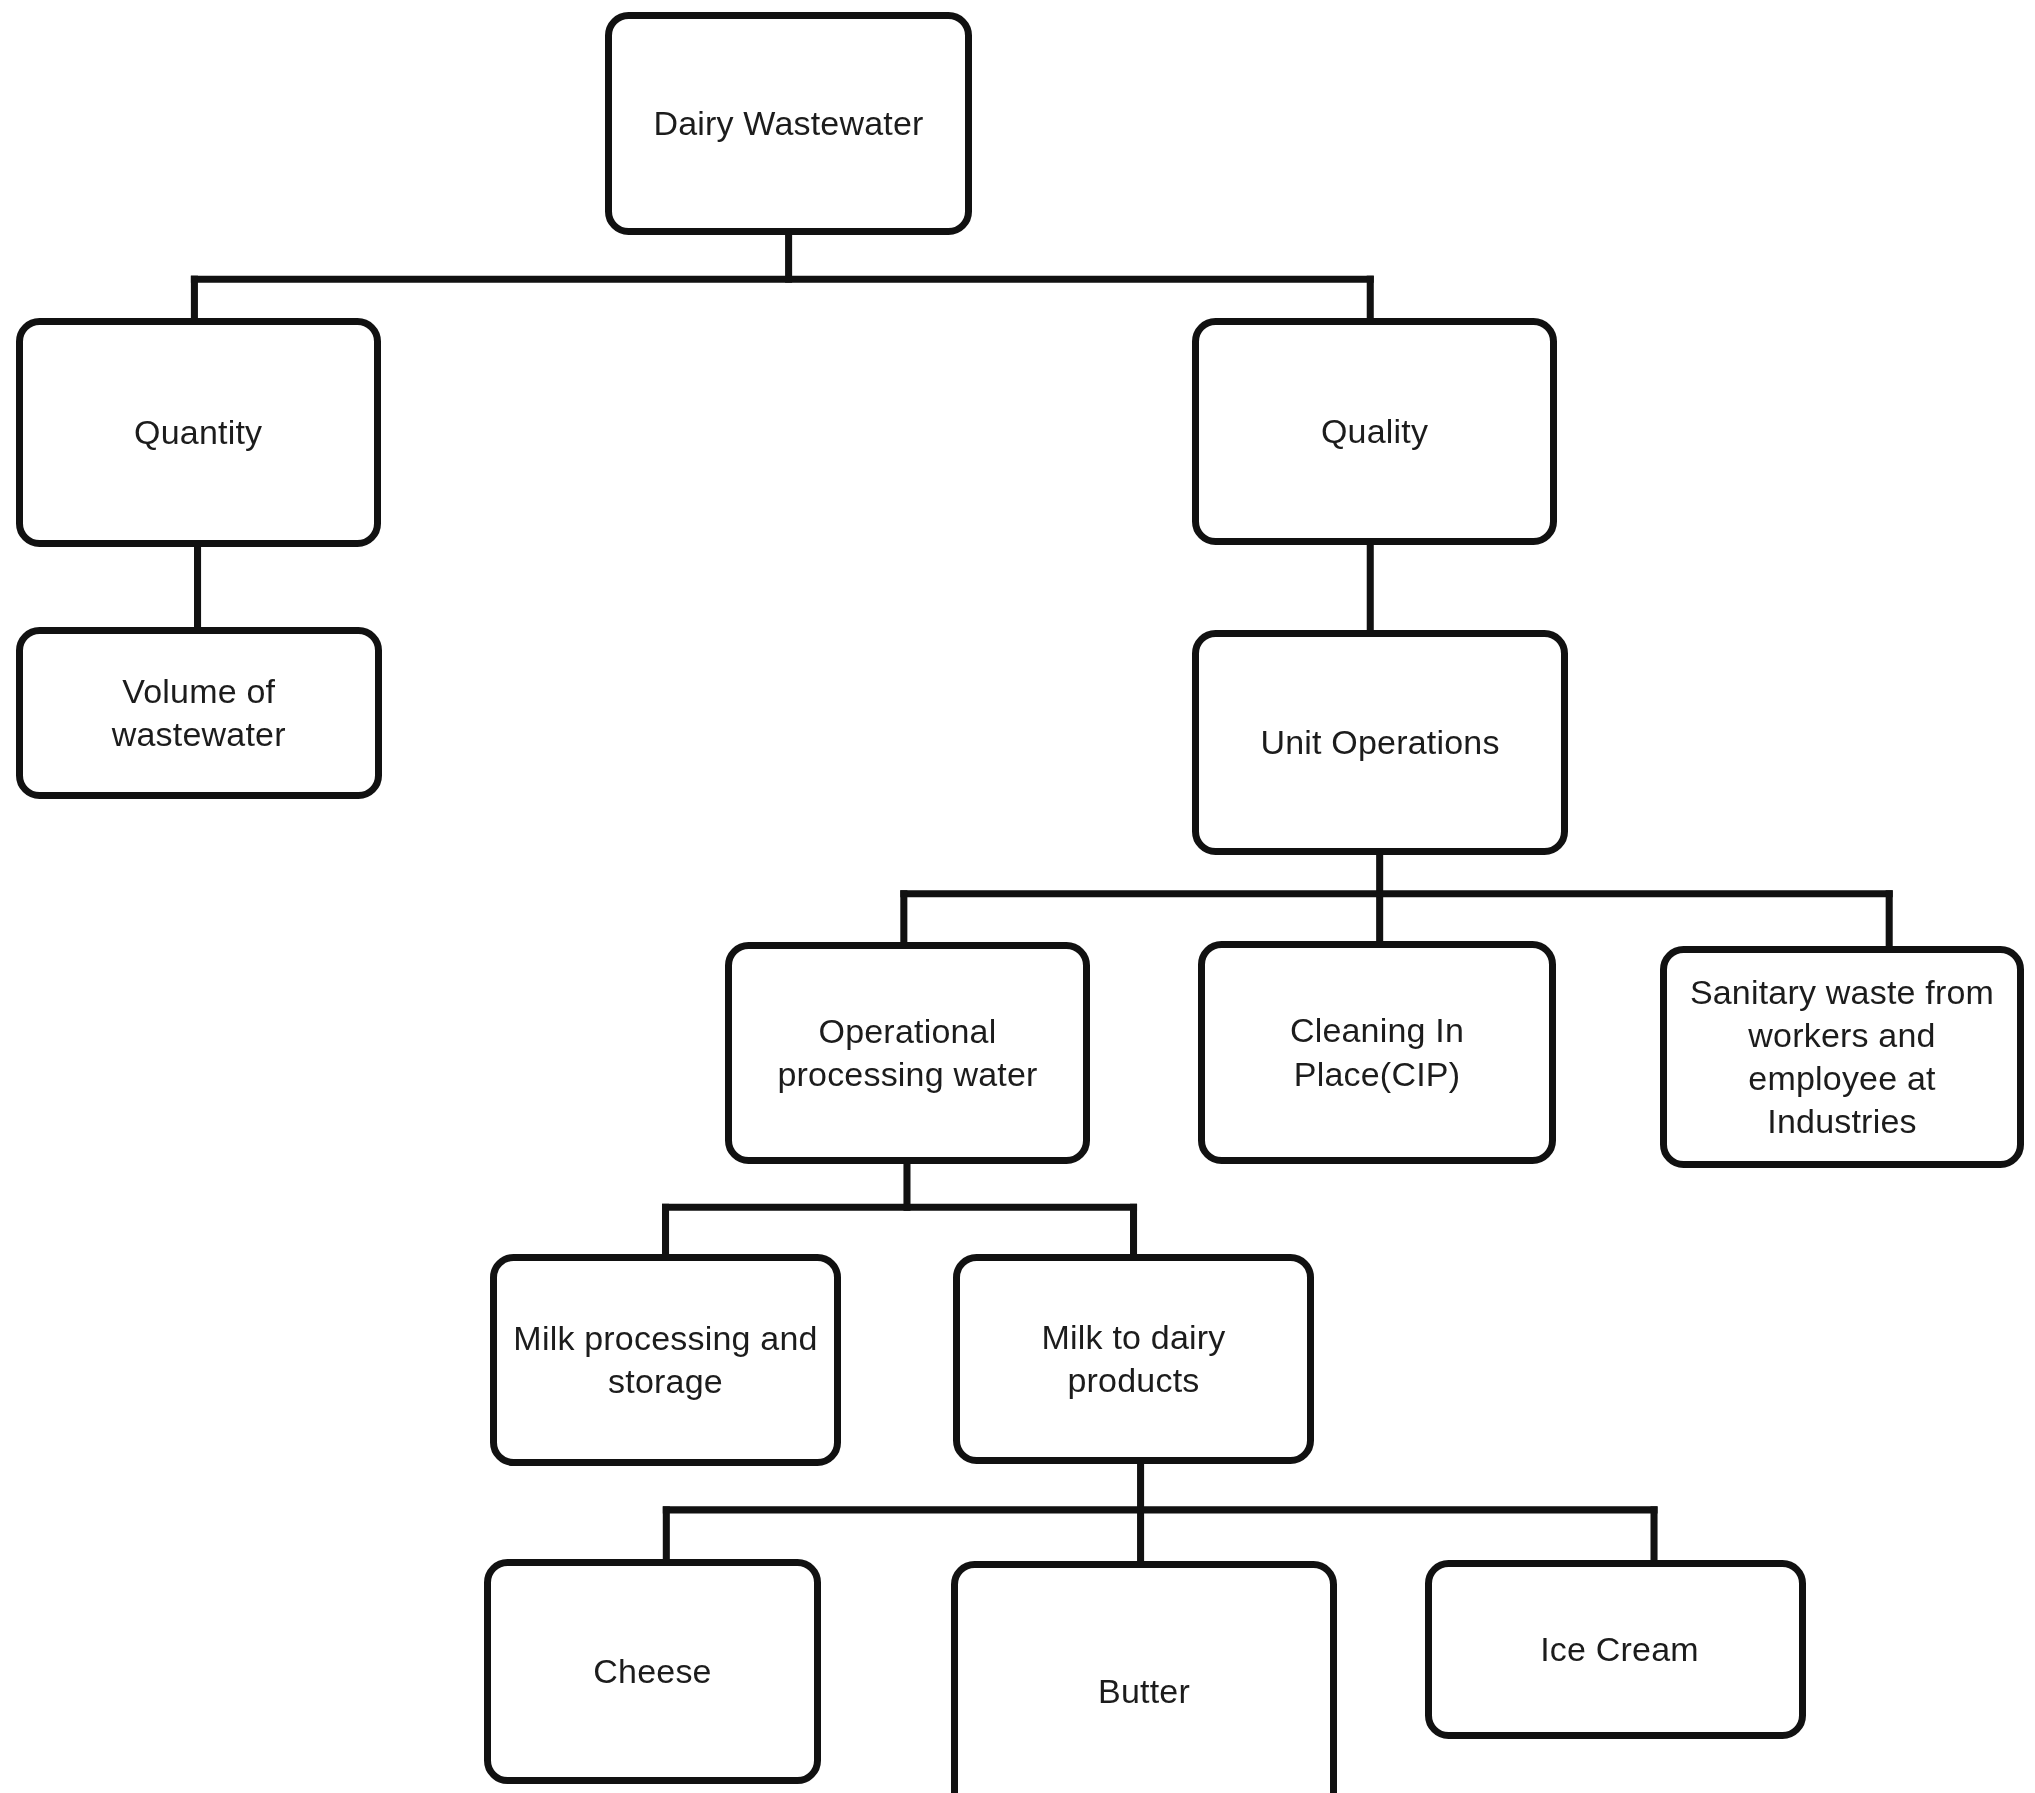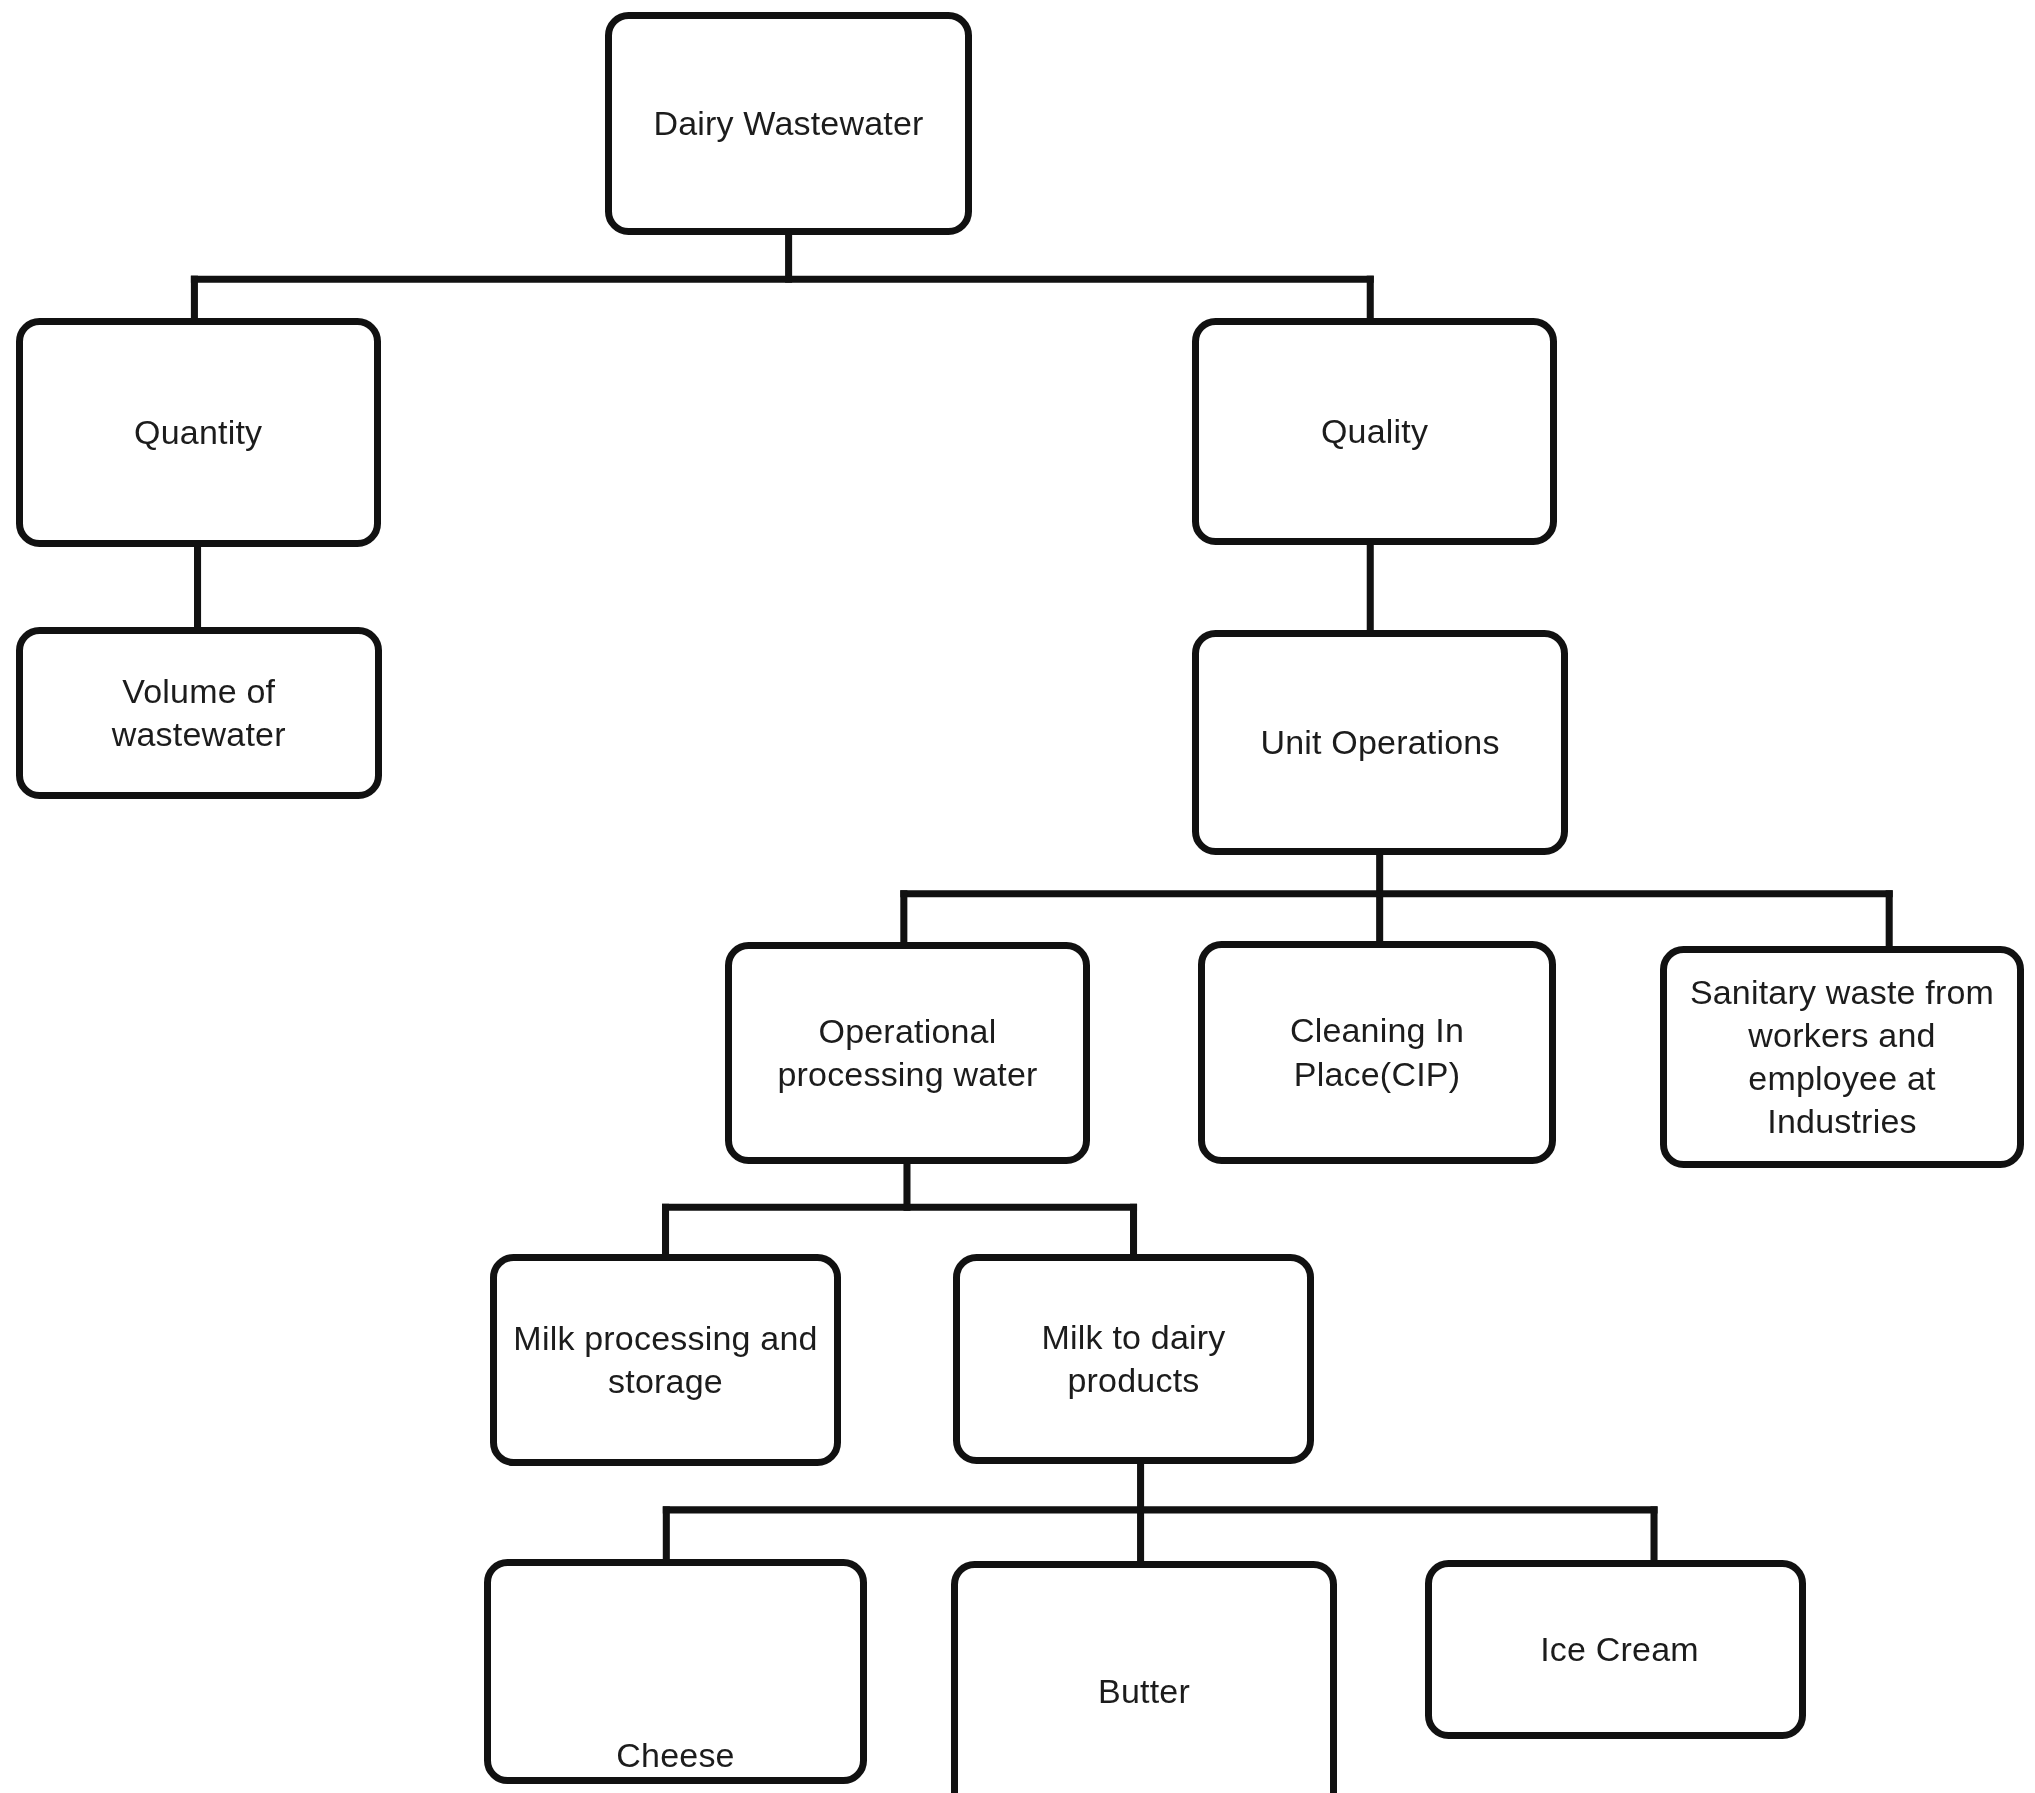--- a/index.html
+++ b/index.html
@@ -93,21 +93,21 @@
 Industries</span>
       </div>
       <div class="node" style="left: 490px; top: 1254px; width: 351px; height: 212px;">
         <span class="node-label">Milk processing and
 storage</span>
       </div>
       <div class="node" style="left: 953px; top: 1254px; width: 361px; height: 210px;">
         <span class="node-label">Milk to dairy
 products</span>
       </div>
-      <div class="node" style="left: 484px; top: 1559px; width: 383px; height: 225px; align-items: flex-end;">
+      <div class="node" style="left: 484px; top: 1559px; width: 337px; height: 225px;">
         <span class="node-label">Cheese</span>
       </div>
       <div class="node" style="left: 951px; top: 1561px; width: 386px; height: 262px;">
         <span class="node-label">Butter</span>
       </div>
       <div class="node" style="left: 1425px; top: 1560px; width: 381px; height: 179px; padding-left: 8px;">
         <span class="node-label">Ice Cream</span>
       </div>
     </div>
 </div>

